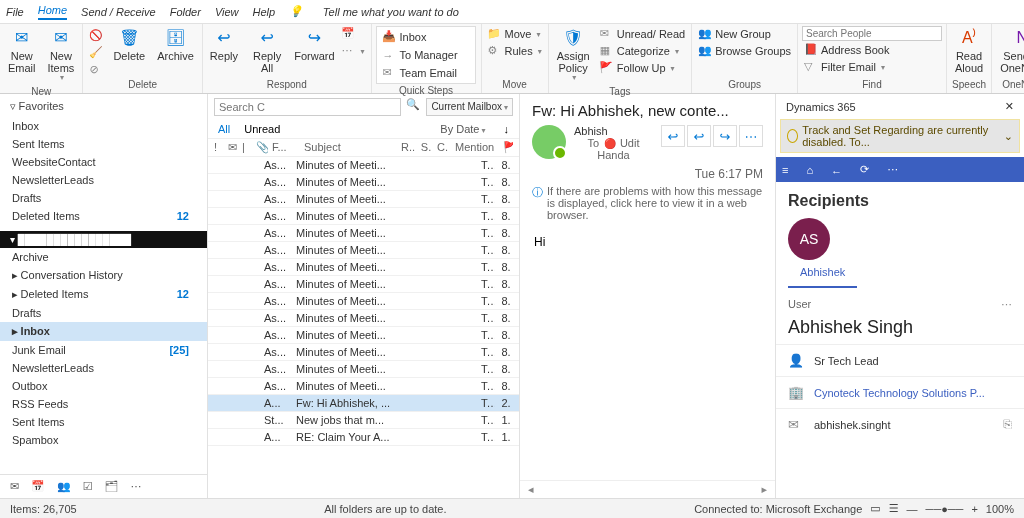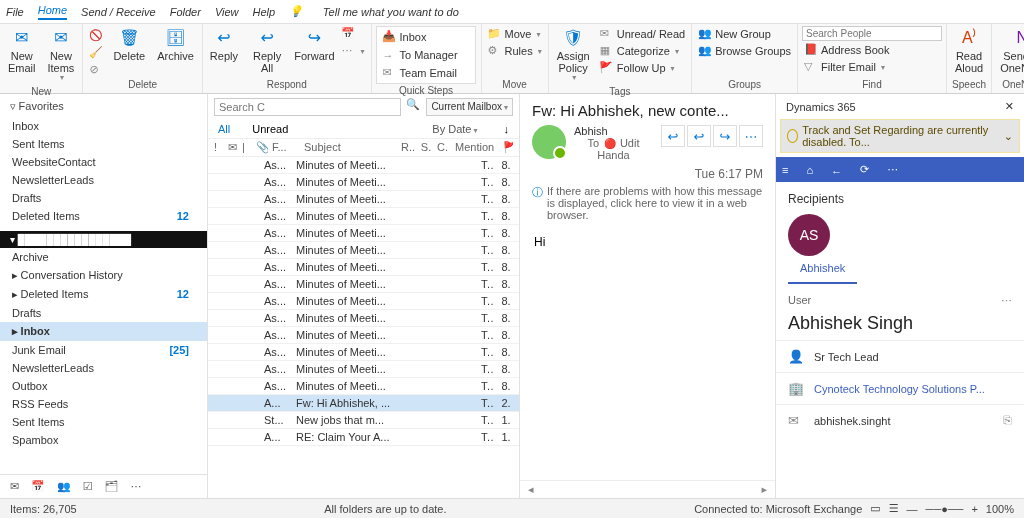--- a/index.html
+++ b/index.html
@@ -23,21 +23,21 @@
 .nav-head { padding:6px 10px 4px; font-size:11px; color:#444; }
 .nav-item { display:flex; justify-content:space-between; padding:3px 18px 3px 12px; color:#333; cursor:pointer; }
 .nav-item.sel { background:#cfe4f7; font-weight:600; }
 .nav-item .cnt { color:#0078d4; font-weight:600; }
 .nav-acct { background:#111; color:#fff; padding:3px 10px; margin-top:6px; font-size:10px;}
 .navbar { display:flex; gap:12px; padding:5px 10px; border-top:1px solid #e1e1e1; color:#555; font-size:14px; }
 .list { width:312px; border-right:1px solid #e1e1e1; display:flex; flex-direction:column; }
 .list-top { display:flex; padding:4px 6px; gap:6px; }
 .list-top input { flex:1; border:1px solid #ccc; padding:2px 4px; font-size:11px; }
 .dropdown { border:1px solid #ccc; padding:2px 4px; font-size:10px; color:#333; background:#f8f8f8; cursor:pointer; }
-.list-filter { display:flex; padding:3px 10px; gap:22px; border-bottom:1px solid #eee; align-items:center; }
+.list-filter { display:flex; padding:3px 10px; gap:14px; border-bottom:1px solid #eee; align-items:center; }
 .list-filter .active { color:#0078d4; }
 .list-filter .sort { margin-left:auto; font-size:10px; color:#555; }
 .cols { display:flex; padding:2px 6px; font-size:10px; color:#666; border-bottom:1px solid #eee; gap:4px; }
 .cols span { overflow:hidden; white-space:nowrap; }
 .row { display:flex; padding:2px 6px; font-size:10.5px; color:#333; border-bottom:1px solid #f0f0f0; gap:4px; cursor:pointer; }
 .row.sel { background:#cfe4f7; }
 .row span { overflow:hidden; white-space:nowrap; text-overflow:ellipsis; }
 .c-from{width:28px;} .c-sub{flex:1;} .c-t{width:14px;} .c-s{width:14px;text-align:center;}
 .reading { flex:1; display:flex; flex-direction:column; border-right:1px solid #e1e1e1; min-width:0; }
 .rd-sub { padding:8px 12px 2px; font-size:15px; color:#222; white-space:nowrap; overflow:hidden; text-overflow:ellipsis; }
@@ -52,21 +52,21 @@
 .rd-info { display:flex; gap:4px; padding:4px 12px; font-size:10px; color:#666; }
 .rd-body { padding:10px 14px; font-size:12px; flex:1; }
 .scrollhint{border-top:1px solid #eee;padding:2px 8px;color:#888;font-size:10px;display:flex;}
 .scrollhint span:last-child{margin-left:auto;}
 .d365 { width:248px; display:flex; flex-direction:column; }
 .d365-title { display:flex; justify-content:space-between; align-items:center; padding:6px 10px; font-size:14px; color:#333; }
 .d365-warn { background:#e5e5e5; border:1px solid #f0e2a0; margin:0 4px 4px; padding:4px 6px; font-size:10px; color:#5c4a00; display:flex; align-items:center; gap:4px;}
 .d365-warn::before{content:"";width:12px;height:12px;border:1px solid #c9a600;border-radius:50%;display:inline-block;}
 .d365-nav { background:#3b5fc0; display:flex; align-items:center; padding:6px; gap:18px; color:#fff; font-size:14px; }
 .d365-nav span{cursor:pointer;}
-.d365-sec { padding:10px 12px 4px; font-size:12px; color:#333; }
+.d365-sec { padding:10px 12px 4px; font-size:16px; color:#333;font-weight:bold; }
 .d365-circle { width:42px; height:42px; border-radius:50%; background:#7a1f4d; color:#fff; font-size:14px; display:flex; align-items:center; justify-content:center; margin:4px 0 4px 12px;}
 .d365-link { color:#3b5fc0; padding:2px 12px 8px; border-bottom:2px solid #3b5fc0; width:fit-content; margin-left:12px; font-size:11px;}
 .d365-user { padding:6px 12px; font-size:18px; color:#222; }
 .d365-field { display:flex; align-items:center; gap:10px; padding:8px 12px; border-top:1px solid #eee; font-size:11.5px; color:#333;}
 .d365-field .fic{color:#888;font-size:13px;width:16px;}
 .d365-field a{color:#3b5fc0;}
 .status { height:20px; background:#f3f3f3; border-top:1px solid #ddd; display:flex; align-items:center; padding:0 10px; font-size:10px; color:#444; gap:20px; }
 .status .mid{flex:1;text-align:center;} .status .right{display:flex;gap:8px;align-items:center;}
 .caret::after{content:"▾";font-size:8px;margin-left:2px;color:#888;}
 </style>

